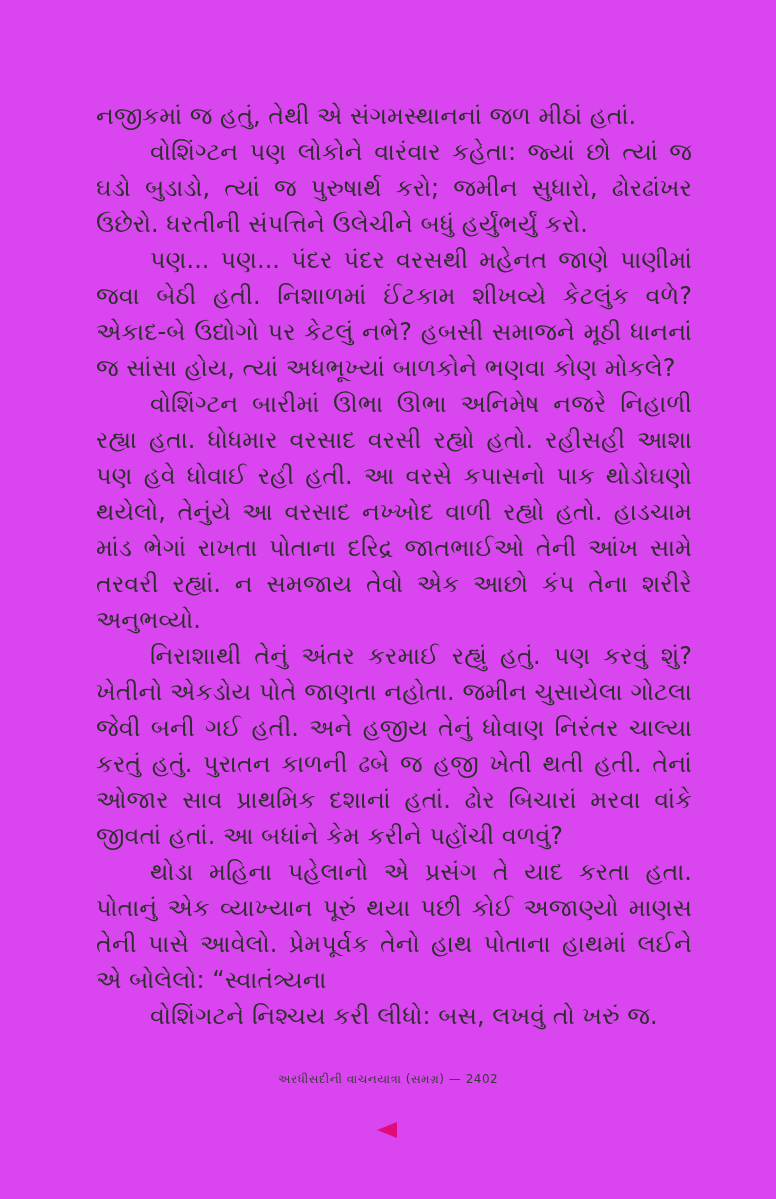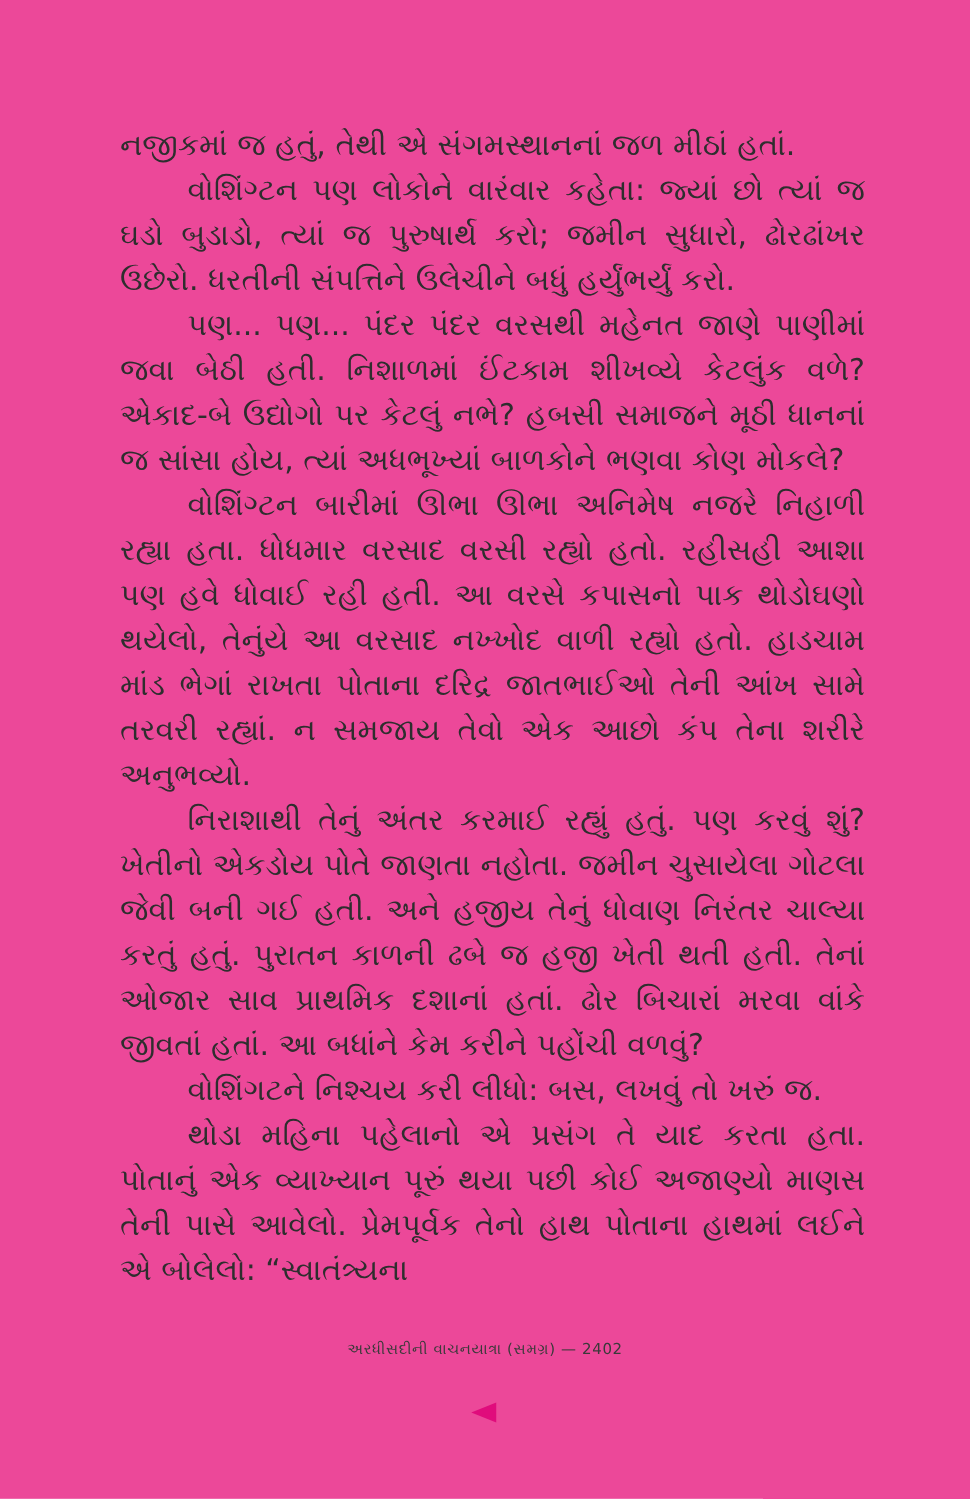--- a/index.html
+++ b/index.html
@@ -10,21 +10,21 @@
     width: 776px;
     height: 1199px;
     background: #ffffff;
     position: relative;
     font-family: "DejaVu Sans", sans-serif;
     overflow: hidden;
   }
   .page {
     position: absolute;
     inset: 0;
-    background: #ec4899;
+    background: #d946ef;
   }
   .text-block {
     position: absolute;
     left: 96px;
     top: 98px;
     width: 596px;
     color: #2e2e2e;
     font-size: 24px;
     line-height: 36px;
     text-align: justify;
@@ -63,21 +63,21 @@
 <body>
 
 <div class="page">
 
   <main class="text-block" id="paragraphs">
       <p class="">નજીકમાં જ હતું, તેથી એ સંગમસ્થાનનાં જળ મીઠાં હતાં.</p>
       <p class="indent">વોશિંગ્ટન પણ લોકોને વારંવાર કહેતા: જ્યાં છો ત્યાં જ ઘડો બુડાડો, ત્યાં જ પુરુષાર્થ કરો; જમીન સુધારો, ઢોરઢાંખર ઉછેરો. ધરતીની સંપત્તિને ઉલેચીને બધું હર્યુંભર્યું કરો.</p>
       <p class="indent">પણ... પણ... પંદર પંદર વરસથી મહેનત જાણે પાણીમાં જવા બેઠી હતી. નિશાળમાં ઈંટકામ શીખવ્યે કેટલુંક વળે? એકાદ-બે ઉદ્યોગો પર કેટલું નભે? હબસી સમાજને મૂઠી ધાનનાં જ સાંસા હોય, ત્યાં અધભૂખ્યાં બાળકોને ભણવા કોણ મોકલે?</p>
       <p class="indent">વોશિંગ્ટન બારીમાં ઊભા ઊભા અનિમેષ નજરે નિહાળી રહ્યા હતા. ધોધમાર વરસાદ વરસી રહ્યો હતો. રહીસહી આશા પણ હવે ધોવાઈ રહી હતી. આ વરસે કપાસનો પાક થોડોઘણો થયેલો, તેનુંયે આ વરસાદ નખ્ખોદ વાળી રહ્યો હતો. હાડચામ માંડ ભેગાં રાખતા પોતાના દરિદ્ર જાતભાઈઓ તેની આંખ સામે તરવરી રહ્યાં. ન સમજાય તેવો એક આછો કંપ તેના શરીરે અનુભવ્યો.</p>
       <p class="indent">નિરાશાથી તેનું અંતર કરમાઈ રહ્યું હતું. પણ કરવું શું? ખેતીનો એકડોય પોતે જાણતા નહોતા. જમીન ચુસાયેલા ગોટલા જેવી બની ગઈ હતી. અને હજીય તેનું ધોવાણ નિરંતર ચાલ્યા કરતું હતું. પુરાતન કાળની ઢબે જ હજી ખેતી થતી હતી. તેનાં ઓજાર સાવ પ્રાથમિક દશાનાં હતાં. ઢોર બિચારાં મરવા વાંકે જીવતાં હતાં. આ બધાંને કેમ કરીને પહોંચી વળવું?</p>
+      <p class="indent">થોડા મહિના પહેલાનો એ પ્રસંગ તે યાદ કરતા હતા. પોતાનું એક વ્યાખ્યાન પૂરું થયા પછી કોઈ અજાણ્યો માણસ તેની પાસે આવેલો. પ્રેમપૂર્વક તેનો હાથ પોતાના હાથમાં લઈને એ બોલેલો: “સ્વાતંત્ર્યના</p>
       <p class="indent">વોશિંગટને નિશ્ચય કરી લીધો: બસ, લખવું તો ખરું જ.</p>
-      <p class="indent">થોડા મહિના પહેલાનો એ પ્રસંગ તે યાદ કરતા હતા. પોતાનું એક વ્યાખ્યાન પૂરું થયા પછી કોઈ અજાણ્યો માણસ તેની પાસે આવેલો. પ્રેમપૂર્વક તેનો હાથ પોતાના હાથમાં લઈને એ બોલેલો: “સ્વાતંત્ર્યના</p>
     </main>
 
   <div class="footer-line">અરધીસદીની વાચનયાત્રા (સમગ્ર) — 2402</div>
 
   <div class="nav-triangle"></div>
 
 </div>
 
 </body></html>

